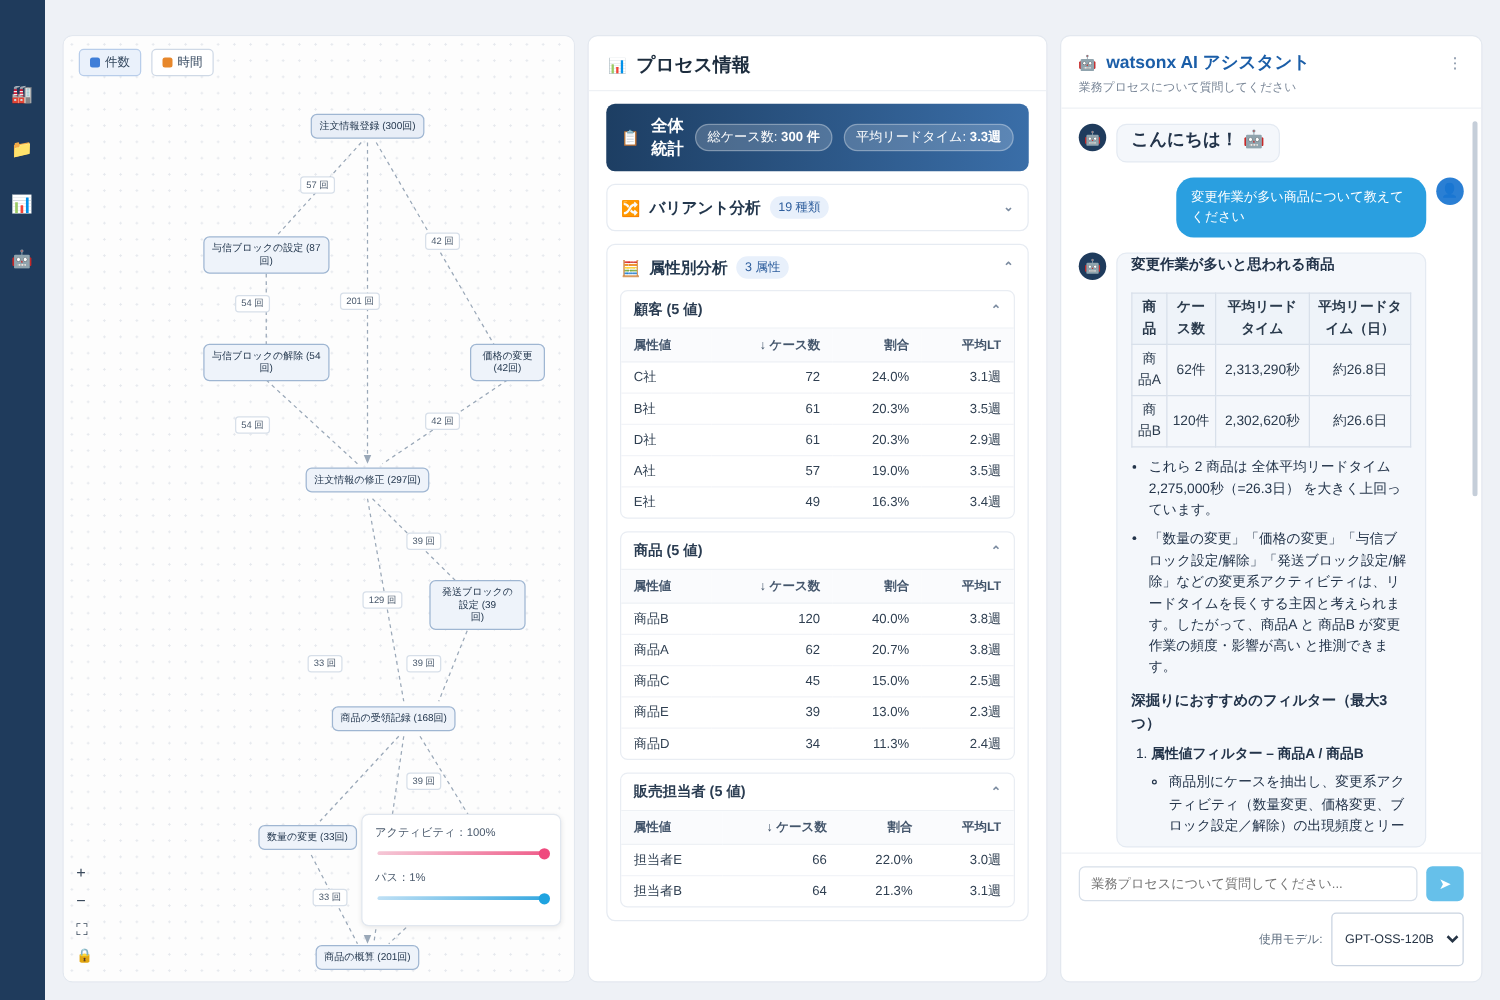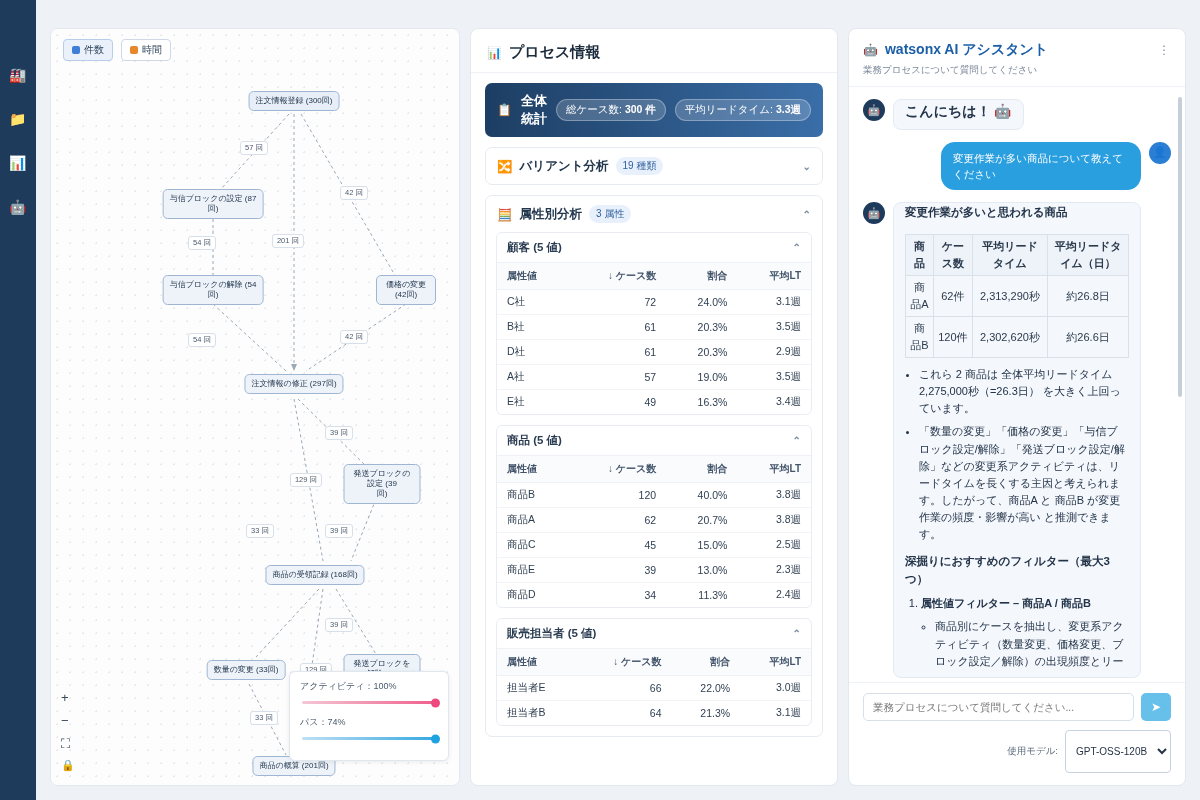--- a/index.html
+++ b/index.html
@@ -65,21 +65,21 @@
   }
   .edges { position: absolute; inset: 0; z-index: 2; }
 
   .zoom-ctrls {
     position: absolute; left: 10px; bottom: 14px; z-index: 6;
     display: flex; flex-direction: column; gap: 10px; font-size: 13px; color: #3a4a5c;
   }
   .zoom-ctrls span { cursor: pointer; line-height: 1; }
 
   .slider-card {
-    position: absolute; right: 10px; bottom: 24px; z-index: 6;
+    position: absolute; right: 10px; bottom: 44px; z-index: 6;
     background: #fff; border: 1px solid #e1e7ef; border-radius: 6px;
     padding: 8px 10px; width: 160px; box-shadow: 0 1px 4px rgba(0,0,0,.08);
   }
   .slider-card .lab { font-size: 9px; color: #49596c; margin-bottom: 4px; }
   .track { position: relative; height: 3px; border-radius: 2px; margin: 8px 2px 12px 2px; }
   .track.pink { background: linear-gradient(90deg,#f5c7d6,#ef5f8b); }
   .track.blue { background: linear-gradient(90deg,#bfe0f5,#36a8e0); }
   .knob { position: absolute; top: 50%; right: -4px; width: 9px; height: 9px; border-radius: 50%; transform: translateY(-50%); }
   .knob.pink { background: #ef4a7e; }
   .knob.blue { background: #1fa3e0; }
@@ -283,21 +283,21 @@
           <span>−</span>
           <span>⛶</span>
           <span style="font-size:11px">🔒</span>
         </div>
 
         <div class="slider-card">
           <div class="lab">アクティビティ：100%</div>
           <div class="track pink">
               <span class="knob pink"></span>
             </div>
-          <div class="lab">パス：74%</div>
+          <div class="lab">パス：1%</div>
           <div class="track blue">
               <span class="knob blue"></span>
             </div>
         </div>
       </div>
     </div>
 
     <div class="info-col">
       <div class="info-head">
         <span>📊</span>

